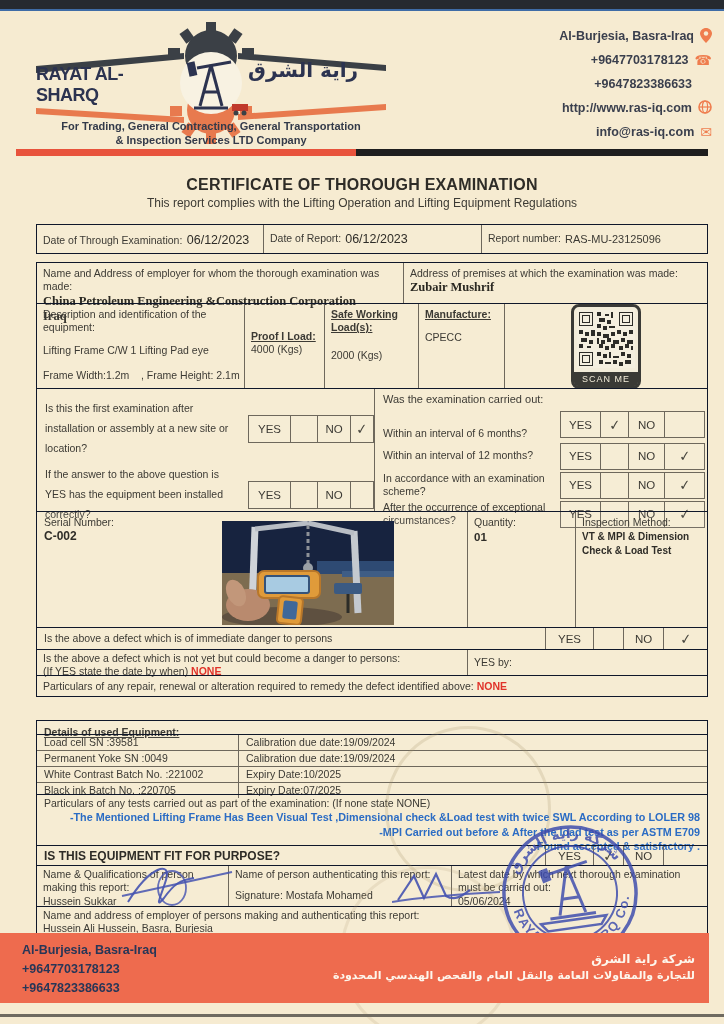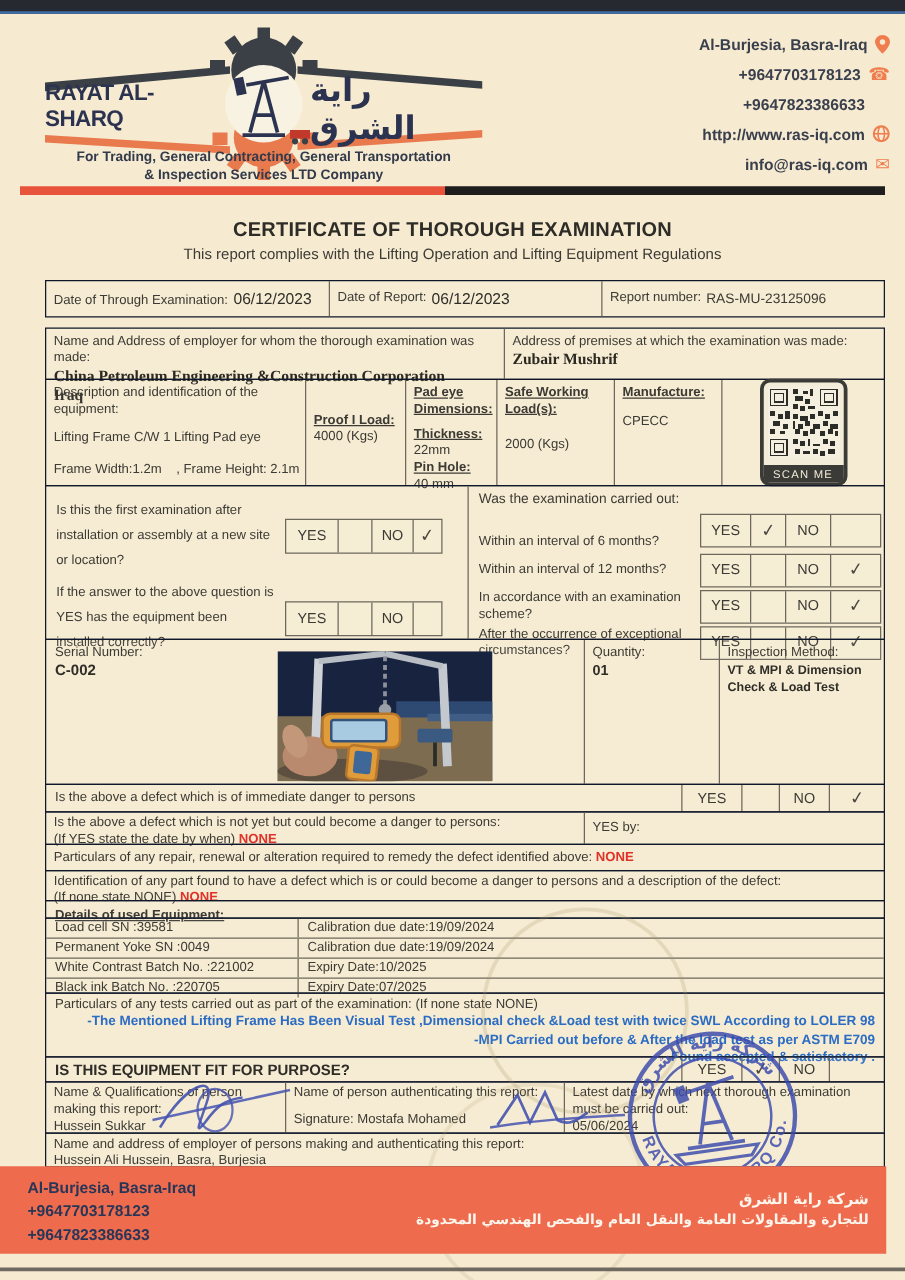--- a/index.html
+++ b/index.html
@@ -85,21 +85,21 @@
       </g>
       <rect x="152" y="42" width="8" height="14" fill="#2c3350" transform="rotate(-12 156 49)"></rect>
 
       <g>
         <rect x="196" y="84" width="16" height="7" fill="#c0392b"></rect>
         <circle cx="200" cy="93" r="2.5" fill="#3b4046"></circle>
         <circle cx="208" cy="93" r="2.5" fill="#3b4046"></circle>
       </g>
     </svg>
     <div class="abs" style="left:0;top:44px;width:140px;font-size:18px;font-weight:bold;color:#2c3350;letter-spacing:-0.5px;">RAYAT AL-SHARQ</div>
-    <div class="abs ar" style="right:0;top:38px;width:138px;font-size:26px;font-weight:bold;color:#2c3350;text-align:left;">راية الشرق</div>
+    <div class="abs ar" style="right:0;top:38px;width:138px;font-size:20px;font-weight:bold;color:#2c3350;text-align:left;">راية الشرق</div>
     <div class="abs" style="left:0;top:100px;width:350px;text-align:center;font-size:11px;font-weight:bold;color:#333a4a;">For Trading, General Contracting, General Transportation</div>
     <div class="abs" style="left:0;top:114px;width:350px;text-align:center;font-size:11px;font-weight:bold;color:#333a4a;">&amp; Inspection Services LTD Company</div>
   </div>
 
   <div class="abs" style="left:520px;top:24px;width:192px;">
     <div class="contact-row">
       <span>Al-Burjesia, Basra-Iraq</span>
       <span class="oic">
         <svg width="12" height="15" viewBox="0 0 12 15">
             <path d="M6 0C2.7 0 0 2.5 0 5.6 0 9.4 6 15 6 15s6-5.6 6-9.4C12 2.5 9.3 0 6 0z" fill="#ef7d4e"></path>
@@ -170,28 +170,20 @@
       <div>Description and identification of the equipment:</div>
       <div style="height:9px;"></div>
       <div>Lifting Frame C/W 1 Lifting Pad eye</div>
       <div style="height:12px;"></div>
       <div style="white-space:pre;">Frame Width:1.2m    , Frame Height: 2.1m</div>
     </div>
     <div class="cell brd-r lbl" style="width:80px;">
       <div style="height:22px;"></div>
       <div class="u">Proof I Load:</div>
       <div>4000 (Kgs)</div>
-    </div>
-    <div class="cell brd-r lbl" style="width:73px;">
-      <div class="u">Pad eye Dimensions:</div>
-      <div style="height:6px;"></div>
-      <div class="u">Thickness:</div>
-      <div>22mm</div>
-      <div class="u">Pin Hole:</div>
-      <div>40 mm</div>
     </div>
     <div class="cell brd-r lbl" style="width:94px;">
       <div class="u">Safe Working Load(s):</div>
       <div style="height:14px;"></div>
       <div>2000 (Kgs)</div>
     </div>
     <div class="cell brd-r lbl" style="width:86px;">
       <div class="u">Manufacture:</div>
       <div style="height:10px;"></div>
       <div>CPECC</div>
@@ -255,21 +247,21 @@
             <rect x="21" y="26" width="2" height="2"></rect>
               <rect x="24" y="25" width="3" height="2"></rect>
           </g>
         </svg>
         <div style="background:#3a3a36;color:#f2ecd9;font-size:9px;letter-spacing:1px;text-align:center;padding:2px 0;margin:0 -3px;border-radius:0 0 4px 4px;">SCAN ME</div>
       </div>
     </div>
   </div>
 
   <div class="abs box flex" style="left:36px;top:388px;width:672px;height:124px;">
-    <div class="brd-r" style="width:338px;padding:10px 20px 4px 8px;box-sizing:border-box;">
+    <div class="brd-r" style="width:338px;padding:10px 0 4px 8px;box-sizing:border-box;">
       <div class="flex" style="align-items:center;gap:8px;">
         <div class="lbl" style="width:196px;line-height:1.9;">Is this the first examination after installation or assembly at a new site or location?</div>
         <div class="yn yn-a">
           <span class="c1">YES</span>
           <span class="c2">
               <i class="check"></i>
             </span>
           <span class="c3">NO</span>
           <span class="c4">
               <i class="check">✓</i>
@@ -412,25 +404,20 @@
     <div class="cell lbl" style="flex:1;display:flex;align-items:center;">
       <span>YES by:</span>
     </div>
   </div>
 
   <div class="abs box cell lbl" style="left:36px;top:675px;width:672px;height:22px;padding-top:4px;">
     <span>Particulars of any repair, renewal or alteration required to remedy the defect identified above:</span>
     <span class="red">NONE</span>
   </div>
 
-  <div class="abs box cell lbl" style="left:36px;top:696px;width:672px;height:25px;padding-top:2px;">
-    <div>Identification of any part found to have a defect which is or could become a danger to persons and a description of the defect:</div>
-    <div><span>(If none state NONE)</span>
-         <span class="red">NONE</span></div>
-  </div>
 
   <div class="abs box cell" style="left:36px;top:720px;width:672px;height:15px;padding:1px 7px;">
     <span class="u lbl" style="font-size:10.5px;">Details of used Equipment:</span>
   </div>
 
   <div class="abs box" style="left:36px;top:734px;width:672px;height:61px;">
     <div class="flex" style="height:15px;">
       <div class="lbl brd-r" style="width:202px;padding:1px 7px;box-sizing:border-box;">Load cell SN :39581</div>
       <div class="lbl" style="flex:1;padding:1px 7px;">Calibration due date:19/09/2024</div>
     </div>

